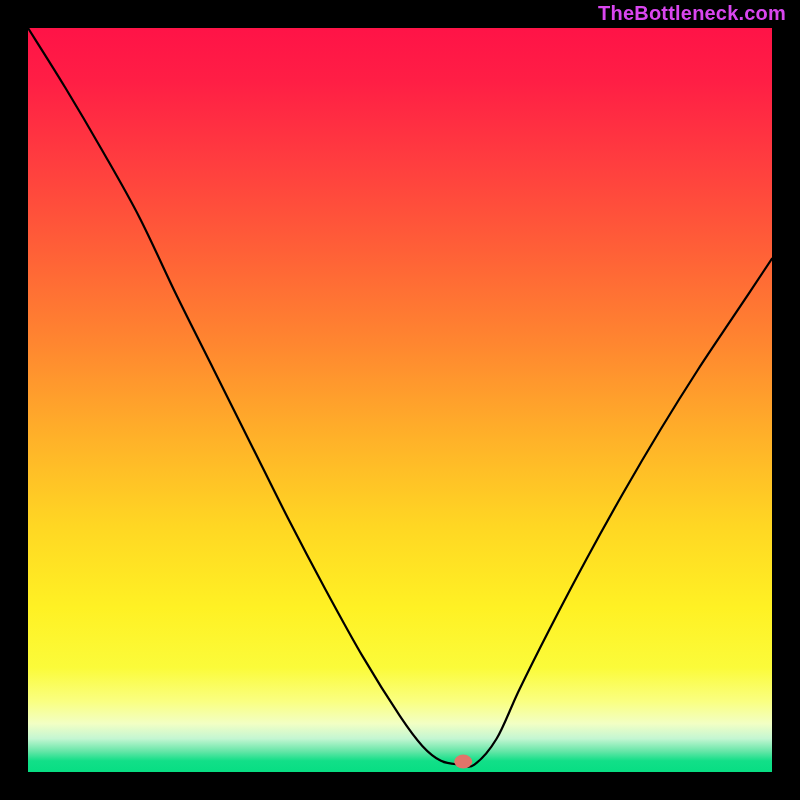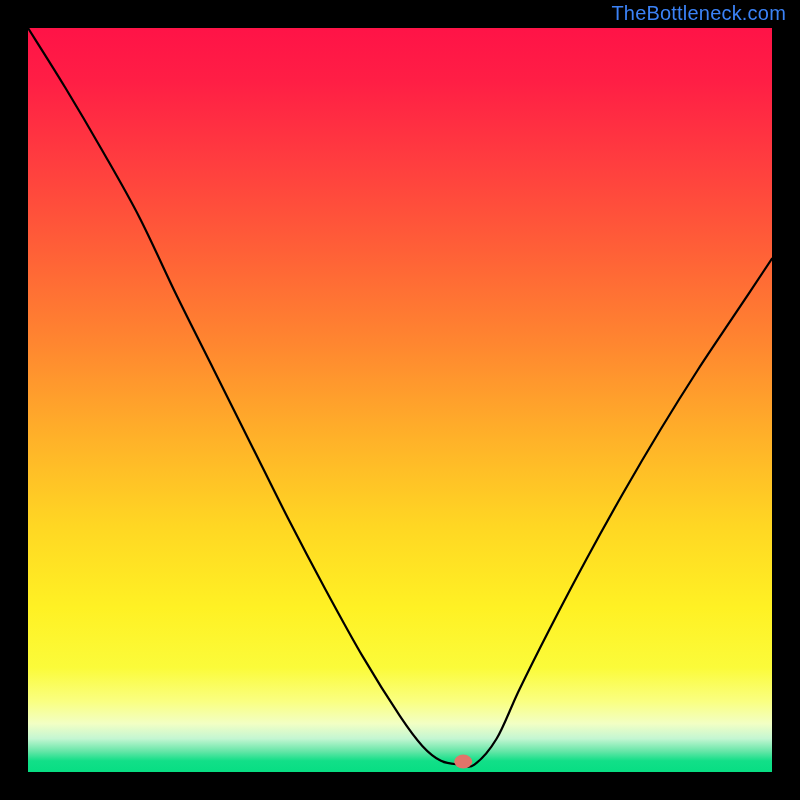--- a/index.html
+++ b/index.html
@@ -9,22 +9,22 @@
     height: 800px;
     background: #000;
     position: relative;
   }
   .attribution {
     position: absolute;
     top: 2px;
     right: 14px;
     font-family: Arial, Helvetica, sans-serif;
     font-size: 20px;
-    font-weight: normal;
-    color: #3b82f6;
+    font-weight: bold;
+    color: #d946ef;
     letter-spacing: 0.2px;
   }
   .plot {
     position: absolute;
     left: 28px;
     top: 28px;
     width: 744px;
     height: 744px;
   }
   .plot svg { display: block; width: 744px; height: 744px; }

